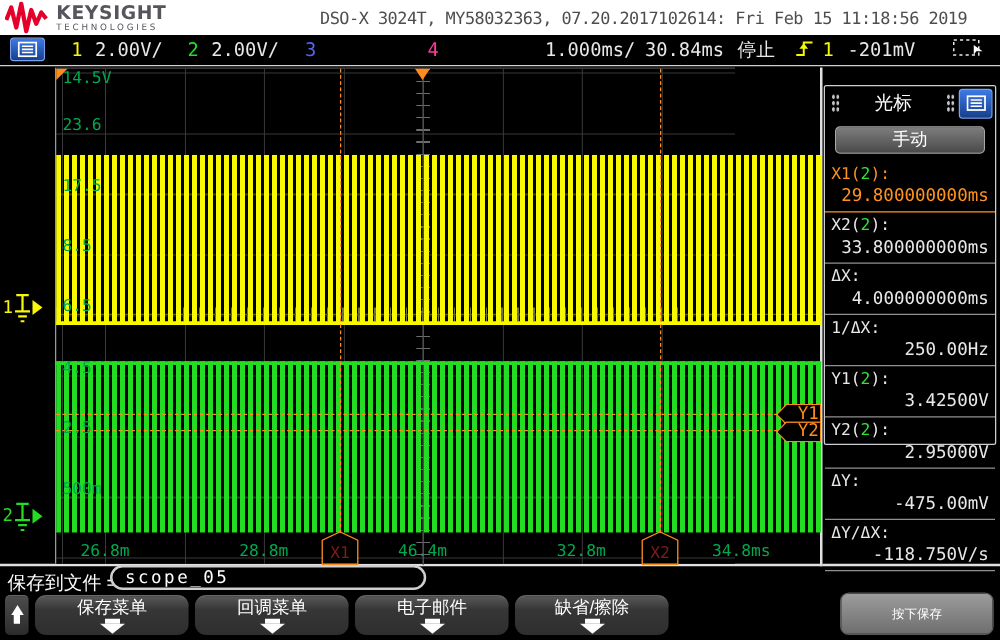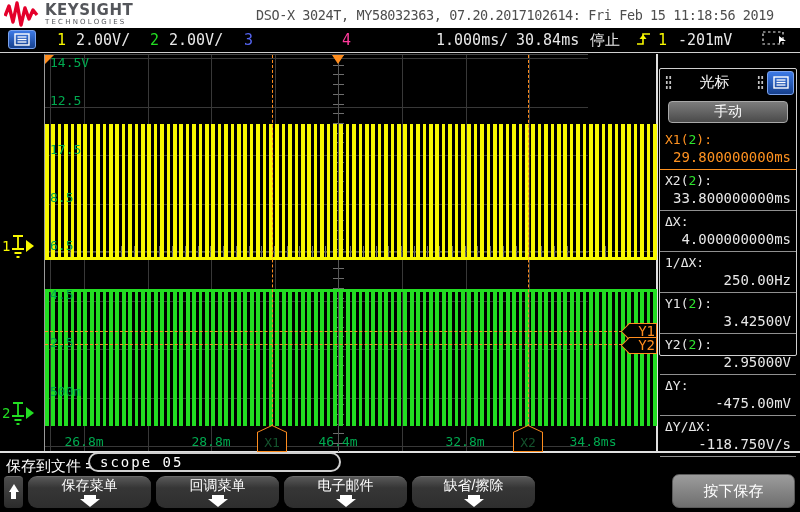--- a/index.html
+++ b/index.html
@@ -61,21 +61,21 @@
                border-top:9px solid #ff8d1e; }
   .corner-tri { left:0; top:0; width:0; height:0;
                 border-top:9px solid #ff8d1e; border-right:9px solid transparent; }
   .ylab { left:5px; color:#00a94f; font-size:13px; }
   .xlab { top:379px; color:#00a94f; font-size:13px; transform:translateX(-50%); }
   .xtag { width:30px; height:27px; background:#ff8d1e;
           clip-path:polygon(50% 0,100% 26%,100% 100%,0 100%,0 26%); z-index:5; }
   .xtag i { position:absolute; left:1px; top:1px; width:28px; height:25px; background:#000;
             clip-path:polygon(50% 0,100% 26%,100% 100%,0 100%,0 26%); }
   .xtag b { position:absolute; left:0; bottom:2px; width:100%; text-align:center;
-            color:#14532d; font-size:13px; font-weight:normal; }
+            color:#7f1d1d; font-size:13px; font-weight:normal; }
   .ytag { width:36px; height:17px; background:#ff8d1e;
           clip-path:polygon(0 50%,22% 0,100% 0,100% 100%,22% 100%); z-index:5; }
   .ytag i { position:absolute; left:1px; top:1px; width:34px; height:15px; background:#000;
             clip-path:polygon(0 50%,22% 0,100% 0,100% 100%,22% 100%); }
   .ytag b { position:absolute; right:2px; top:0; color:#ff8d1e; font-size:14px; font-weight:normal; }
   .gmark { position:absolute; left:2px; display:flex; align-items:center; gap:1px; }
   .gmark .n { font-size:14px; }
   .tri-r { width:0; height:0; border-top:6px solid transparent; border-bottom:6px solid transparent;
            border-left:8px solid currentColor; }
   .g1 { color:#f8f800; } .g2 { color:#22dd22; }
@@ -119,21 +119,21 @@
   .arr-up-s { width:5px; height:7px; background:#fff; margin:0 auto; }
   .softkey { position:absolute; top:476px; width:123px; height:32px; color:#fff;
              font-family:"Liberation Sans",sans-serif; font-size:14px; text-align:center;
              background:linear-gradient(#585858,#363636 35%,#2e2e2e); border-radius:9px;
              border-top:1px solid #6a6a6a; }
   .sk1{left:28px;} .sk2{left:156px;text-align:center;} .sk3{left:284px;} .sk4{left:412px;}
   .arr-dn-s { width:12px; height:4px; background:#fff; margin:0 auto; }
   .arr-dn-t { margin:0 auto; width:0; height:0; border-left:10px solid transparent;
               border-right:10px solid transparent; border-top:8px solid #fff; }
   .savebtn { position:absolute; left:672px; top:474px; width:123px; height:34px; color:#fff;
-             font-family:"Liberation Sans",sans-serif; font-size:15px;
+             font-family:"Liberation Sans",sans-serif; font-size:10px;
              background:linear-gradient(#9c9c9c,#6e6e6e); border:1px solid #5a5a5a;
              border-radius:7px; display:flex; align-items:center; justify-content:center; }
 </style>
 </head>
 <body>
 
 <div id="screen">
 
   <div class="top">
     <div class="logo">
@@ -214,21 +214,21 @@
 
         <div class="corner-tri"></div>
         <div class="delay-tri"></div>
 
         <div class="xcur" style="left:227px;"></div>
         <div class="xcur" style="left:483px;"></div>
         <div class="ycur" style="top:276px;"></div>
         <div class="ycur" style="top:289px;"></div>
 
         <span class="ylab" style="top:0px;">14.5V</span>
-        <span class="ylab" style="top:38px;">12.5</span>
+        <span class="ylab" style="top:38px;">23.6</span>
         <span class="ylab" style="top:87px;">17.5</span>
         <span class="ylab" style="top:135px;">8.5</span>
         <span class="ylab" style="top:183px;">6.5</span>
         <span class="ylab" style="top:232px;">4.5</span>
         <span class="ylab" style="top:280px;">2.5</span>
         <span class="ylab" style="top:329px;">500m</span>
 
         <span class="xlab" style="left:39px;">26.8m</span>
         <span class="xlab" style="left:166px;">28.8m</span>
         <span class="xlab" style="left:293px;">46.4m</span>

